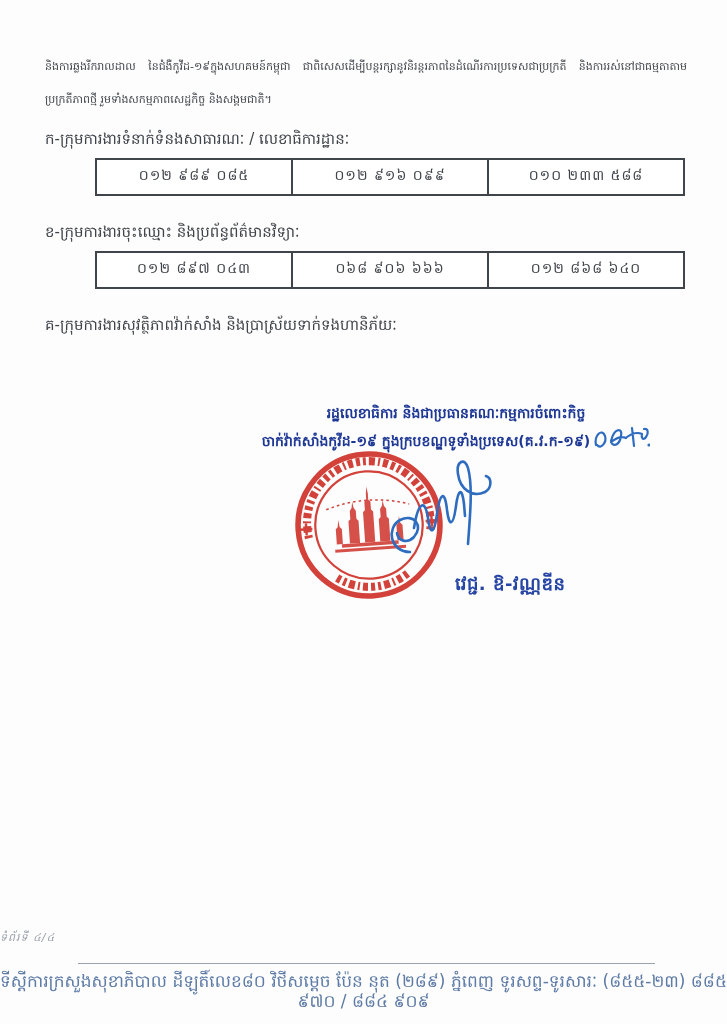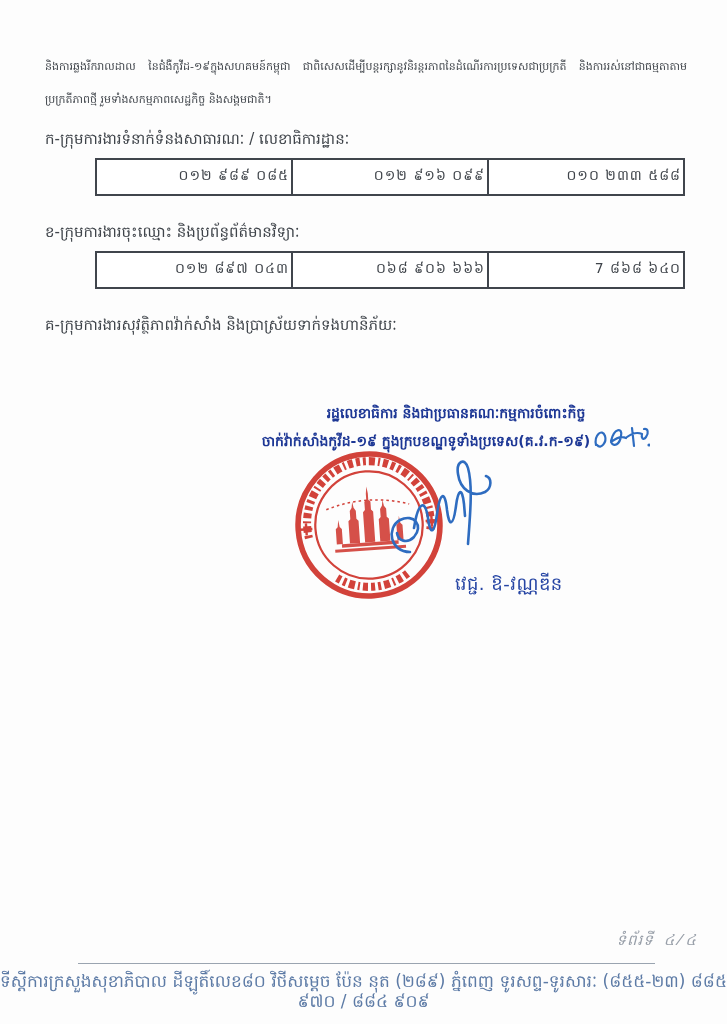--- a/index.html
+++ b/index.html
@@ -9,47 +9,47 @@
     font-family:"DejaVu Sans","Liberation Sans",sans-serif;
     color:var(--ink, #3f444a);
   }
   .content { position:absolute; left:45px; right:40px; top:50px; }
   .para { margin:0; font-size:11px; line-height:33px; text-align:justify; color:var(--ink); }
   .para.indent { text-indent:30px; margin-top:3px; }
   .sec-heading { font-size:15px; margin:26px 0 7px; color:var(--ink); }
   .sec-heading.first { margin-top:13px; }
   .phone-table { display:flex; margin-left:50px; width:586px; border:2px solid var(--line,#40454c); background:#fff; }
   .phone-cell {
-    flex:1; text-align:right; padding:6px 2px 7px; font-size:14px;
+    flex:1; text-align:center; padding:6px 2px 7px; font-size:14px;
     border-left:2px solid var(--line,#40454c); color:var(--ink); letter-spacing:1px;
   }
   .phone-cell:first-child { border-left:none; }
 
   .sig-title {
     position:absolute; left:215px; top:399px; width:482px; text-align:center;
     color:var(--title-blue,#1d3795); font-weight:bold; font-size:14px; line-height:28px;
   }
   .sig-title .line2-wrap { display:flex; justify-content:center; align-items:flex-start; gap:2px; }
   .initials-svg { width:58px; height:30px; margin-top:-4px; }
 
   .stamp-svg { position:absolute; left:293px; top:449px; width:152px; height:152px; transform:rotate(-4deg); opacity:.93; }
   .stamp-stroke { fill:none; stroke:var(--stamp-red,#cf342c); }
   .stamp-fill { fill:var(--stamp-red,#cf342c); stroke:none; }
 
   .signature-svg { position:absolute; left:380px; top:452px; width:125px; height:118px; }
   .pen { fill:none; stroke:var(--pen-blue,#2e6cc0); stroke-linecap:round; stroke-linejoin:round; }
 
   .sig-name {
     position:absolute; left:455px; top:572px; width:200px;
-    font-size:18px; font-weight:normal; color:var(--name-blue,#2645a4); letter-spacing:.5px;
+    font-size:18px; font-weight:bold; color:var(--name-blue,#2645a4); letter-spacing:.5px;
   }
 
   .page-number {
-    position:absolute; left:0; right:30px; top:930px; text-align:right;
-    font-size:15px; font-style:italic; color:var(--faint,#979ea8); letter-spacing:1px;font-family:Liberation Mono, monospace;
+    position:absolute; left:0; right:30px; top:930px; text-align:left;
+    font-size:11px; font-style:italic; color:var(--faint,#979ea8); letter-spacing:1px;
   }
   .footer-rule { position:absolute; left:78px; top:963px; width:577px; height:1px; background:#9aa4b0; }
   .doc-footer {
     position:absolute; left:0; right:0; top:971px; text-align:center;
     font-size:17px; color:var(--footer-blue,#5d7ba6); line-height:20px;
   }
 </style>
 </head>
 <body>
 
@@ -65,21 +65,21 @@
         <div class="phone-cell">០១២ ៩១៦ ០៩៩</div>
         <div class="phone-cell">០១០ ២៣៣ ៥៨៨</div>
       </div>
     </div>
 
     <div>
       <div class="sec-heading">ខ-ក្រុមការងារចុះឈ្មោះ និងប្រព័ន្ធព័ត៌មានវិទ្យាៈ</div>
       <div class="phone-table">
         <div class="phone-cell">០១២ ៨៩៧ ០៤៣</div>
         <div class="phone-cell">០៦៨ ៩០៦ ៦៦៦</div>
-        <div class="phone-cell">7 ៨៦៨ ៦៤០</div>
+        <div class="phone-cell">០១២ ៨៦៨ ៦៤០</div>
       </div>
     </div>
 
     <div>
       <div class="sec-heading">គ-ក្រុមការងារសុវត្ថិភាពវ៉ាក់សាំង និងប្រាស្រ័យទាក់ទងហានិភ័យៈ</div>
     </div>
   </div>
 
   <div class="sig-title">
     <div>រដ្ឋលេខាធិការ និងជាប្រធានគណៈកម្មការចំពោះកិច្ច</div>

